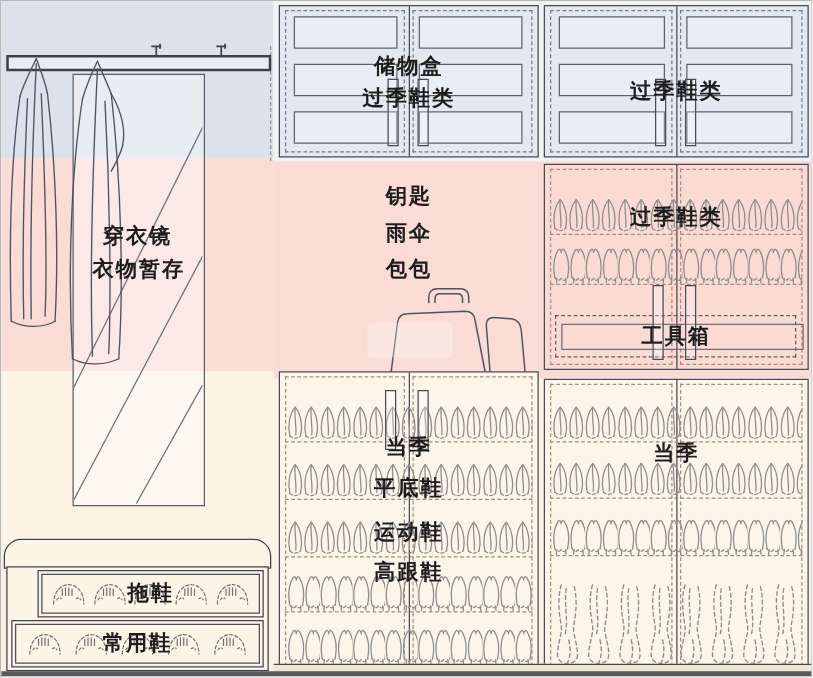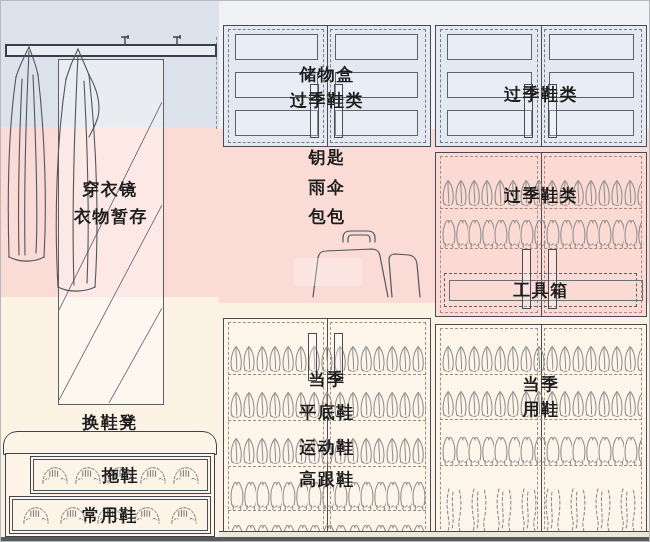--- a/index.html
+++ b/index.html
@@ -1,19 +1,19 @@
 <!DOCTYPE html>
 <html><head>
 <meta charset="utf-8">
 <style>
   html,body{margin:0;padding:0;background:#ffffff;font-family:"DejaVu Sans","Liberation Sans",sans-serif;}
   #canvas{position:relative;width:650px;height:542px;background:#fff;border:1px solid #b8b8b8;box-sizing:border-box;overflow:hidden;}
 
   .band{position:absolute;}
-  .cab{position:absolute;border:1.6px solid #464b55;box-sizing:border-box;z-index:2;margin-top:21px;}
+  .cab{position:absolute;border:1.6px solid #464b55;box-sizing:border-box;z-index:2;}
   .cab-blue{background:#e3e8f1;}
   .cab-pink{background:#fbdad4;}
   .cab-cream{background:#fdf5ea;}
   .split{position:absolute;top:0;bottom:0;left:50%;width:0;border-left:1.4px solid #464b55;}
   .door-inset{position:absolute;top:3px;bottom:3px;border:1px dashed #767c88;}
   .door-inset.L{left:4px;right:calc(50% + 3px);}
   .door-inset.R{left:calc(50% + 3px);right:4px;}
   .cab-pink .door-inset{border-color:#b08a82;}
   .cab-cream .door-inset{border-color:#a1907b;}
   .slat{position:absolute;background:#e9edf5;border:1.2px solid #5c626d;height:26px;box-sizing:border-box;}
@@ -130,21 +130,20 @@
       <path d="M17,32 C8,90 5,170 9,240"></path>
       <path d="M40,28 C48,100 50,180 46,240"></path>
       <path d="M9,240 C20,246 36,245 46,240"></path>
       <path d="M29,8 C25,90 23,180 25,238"></path>
       <path d="M35,34 C39,110 40,190 38,236"></path>
     </g>
   </svg>
 
   <div class="lbl" style="left:57px;width:104px;right:auto;top:178px;">穿衣镜</div>
   <div class="lbl" style="left:57px;width:106px;right:auto;top:205px;">衣物暂存</div>
-  <div class="lbl" style="left:0;width:218px;right:auto;top:411px;">换鞋凳</div>
 
   <div class="bench-seat"></div>
   <div class="bench-body">
     <div class="drawer" style="top:2px;height:38px;margin-left:21px;">
       <div class="drawer-inner">
         <div class="icon-row">
             <svg width="30" height="19" viewBox="0 0 34 22">
               <use href="#sym-slip"></use>
             </svg>
             <svg width="30" height="19" viewBox="0 0 34 22">
@@ -541,18 +540,17 @@
         </svg>
         <svg width="22" height="70" viewBox="0 0 22 70">
           <use href="#sym-boot"></use>
         </svg>
         <svg width="22" height="70" viewBox="0 0 22 70">
           <use href="#sym-boot"></use>
         </svg>
       </div>
     <div class="split"></div>
     <div class="lbl" style="top:49px;">当季</div>
-    <div class="lbl" style="top:74px;">用鞋</div>
   </div>
 
   <div class="plinth"></div>
   <div class="floor-line"></div>
 </div>
 
 </body></html>

